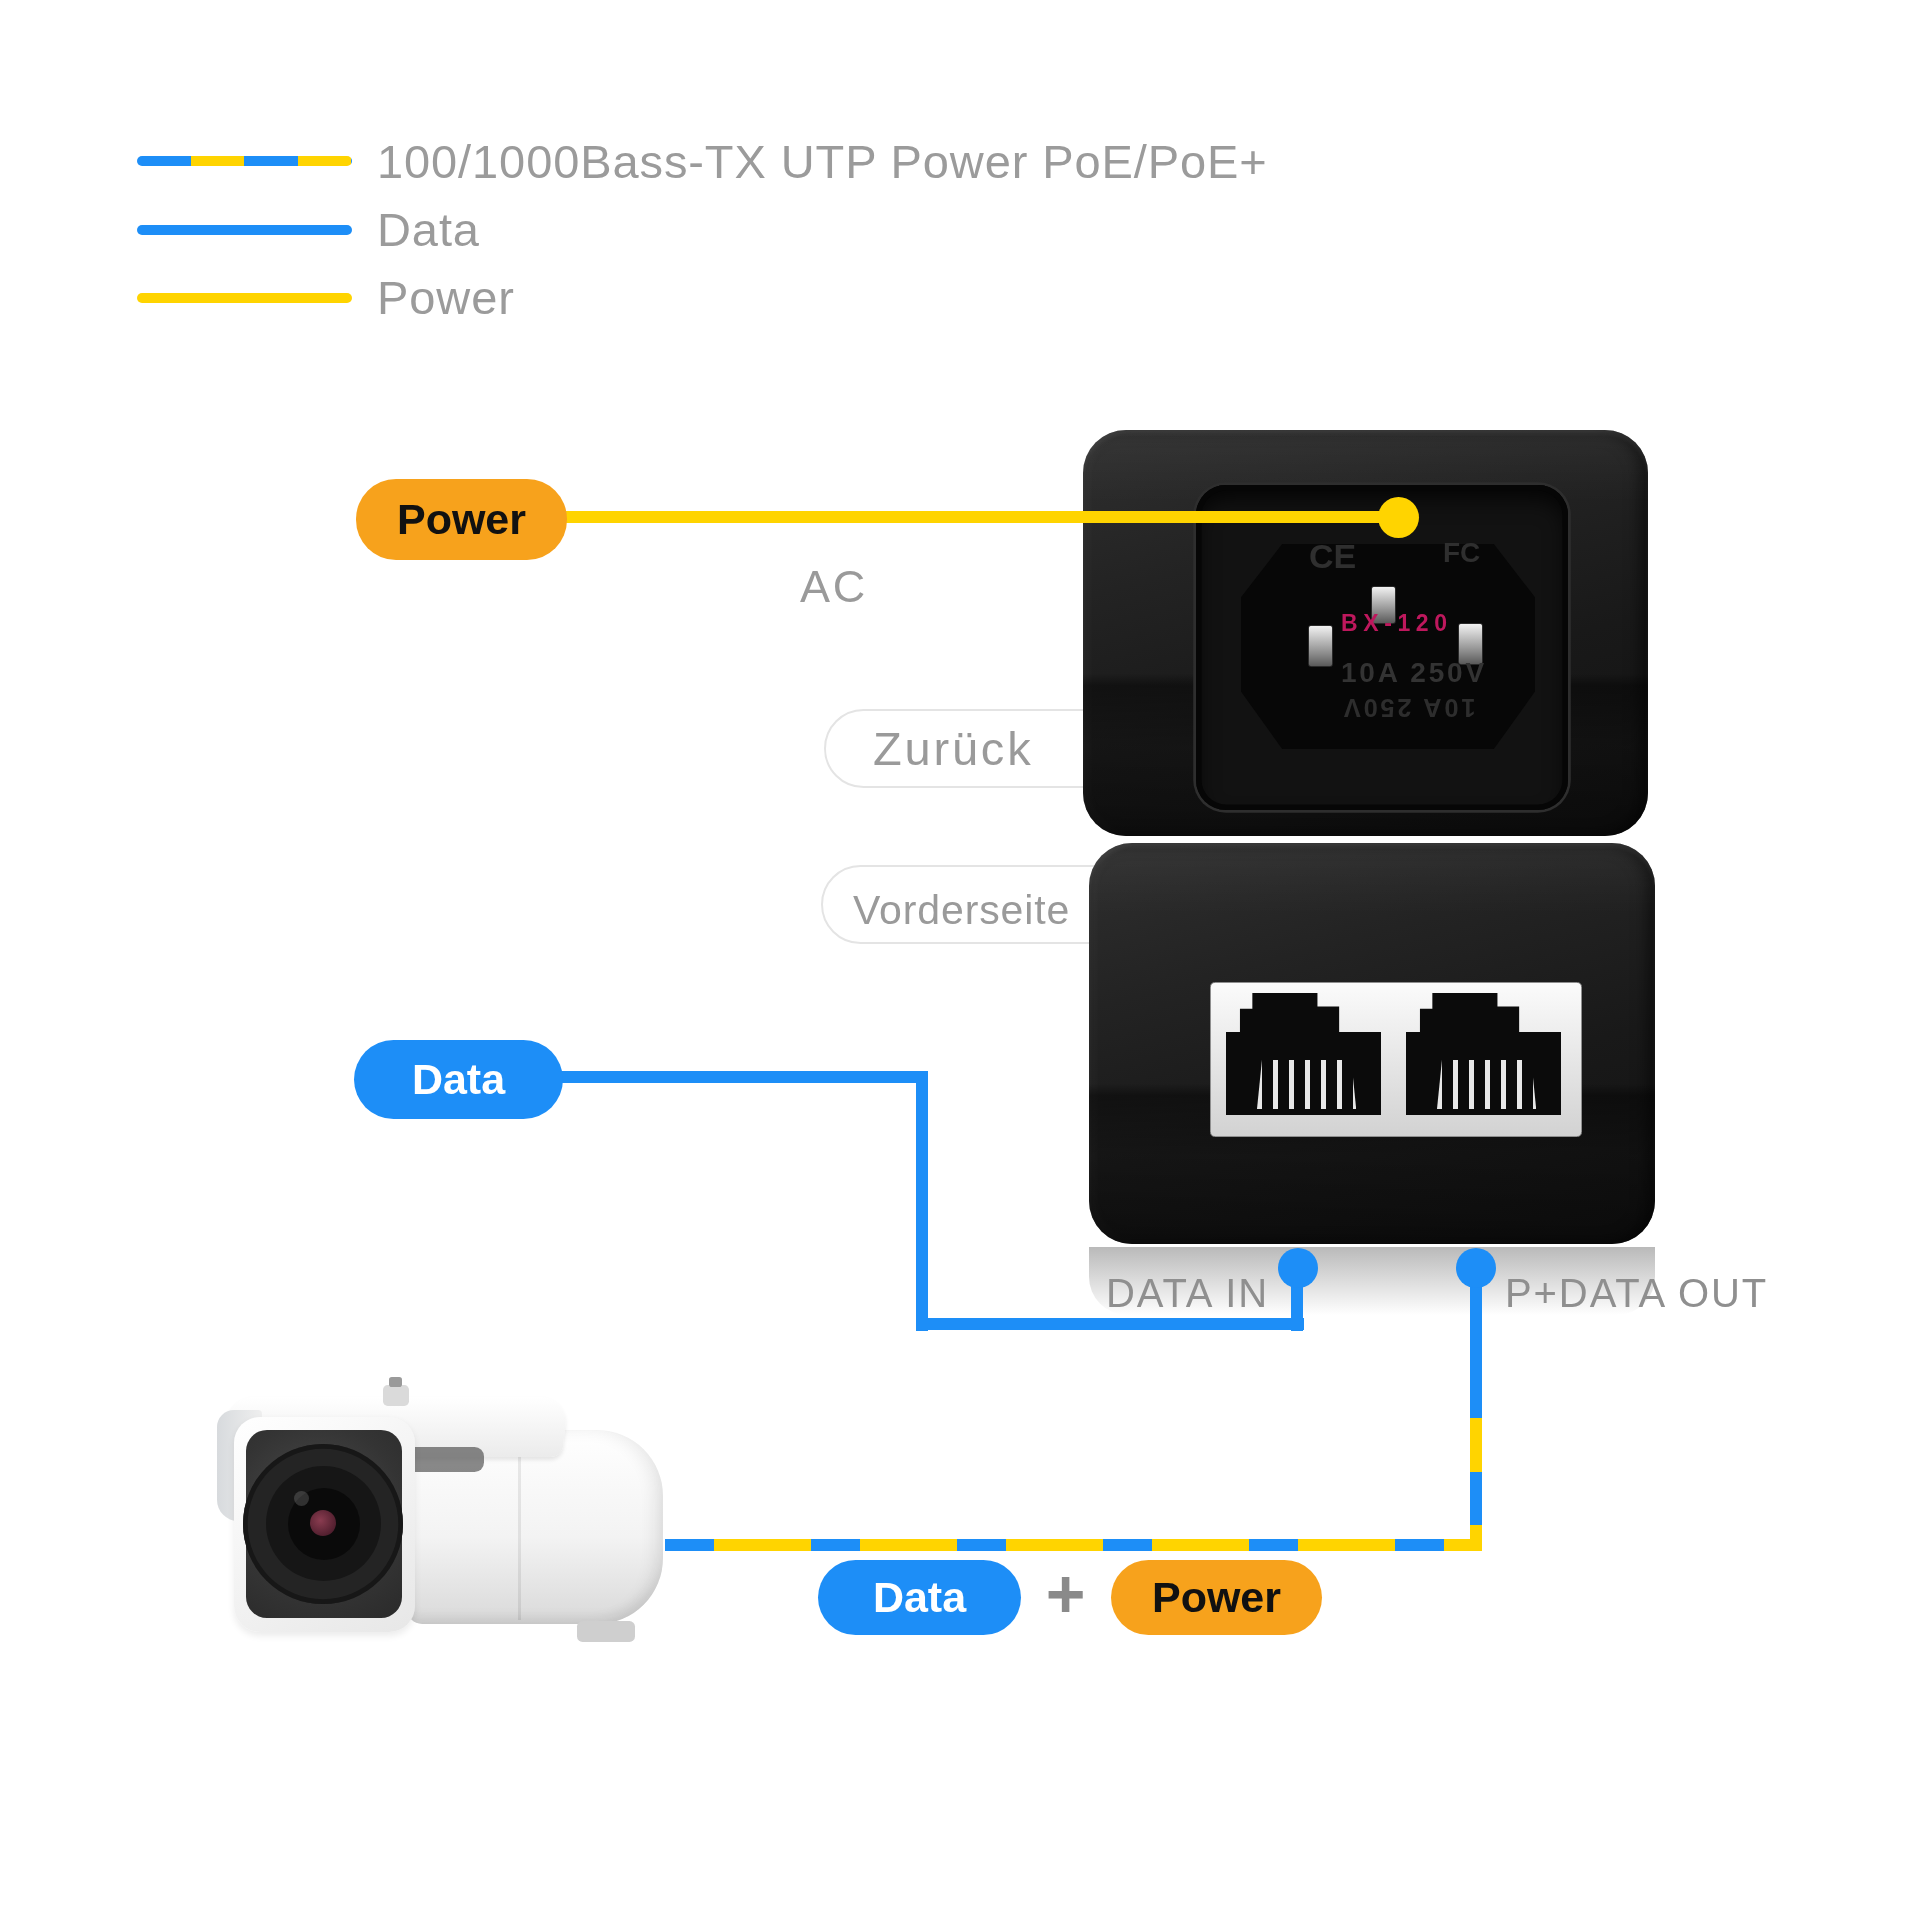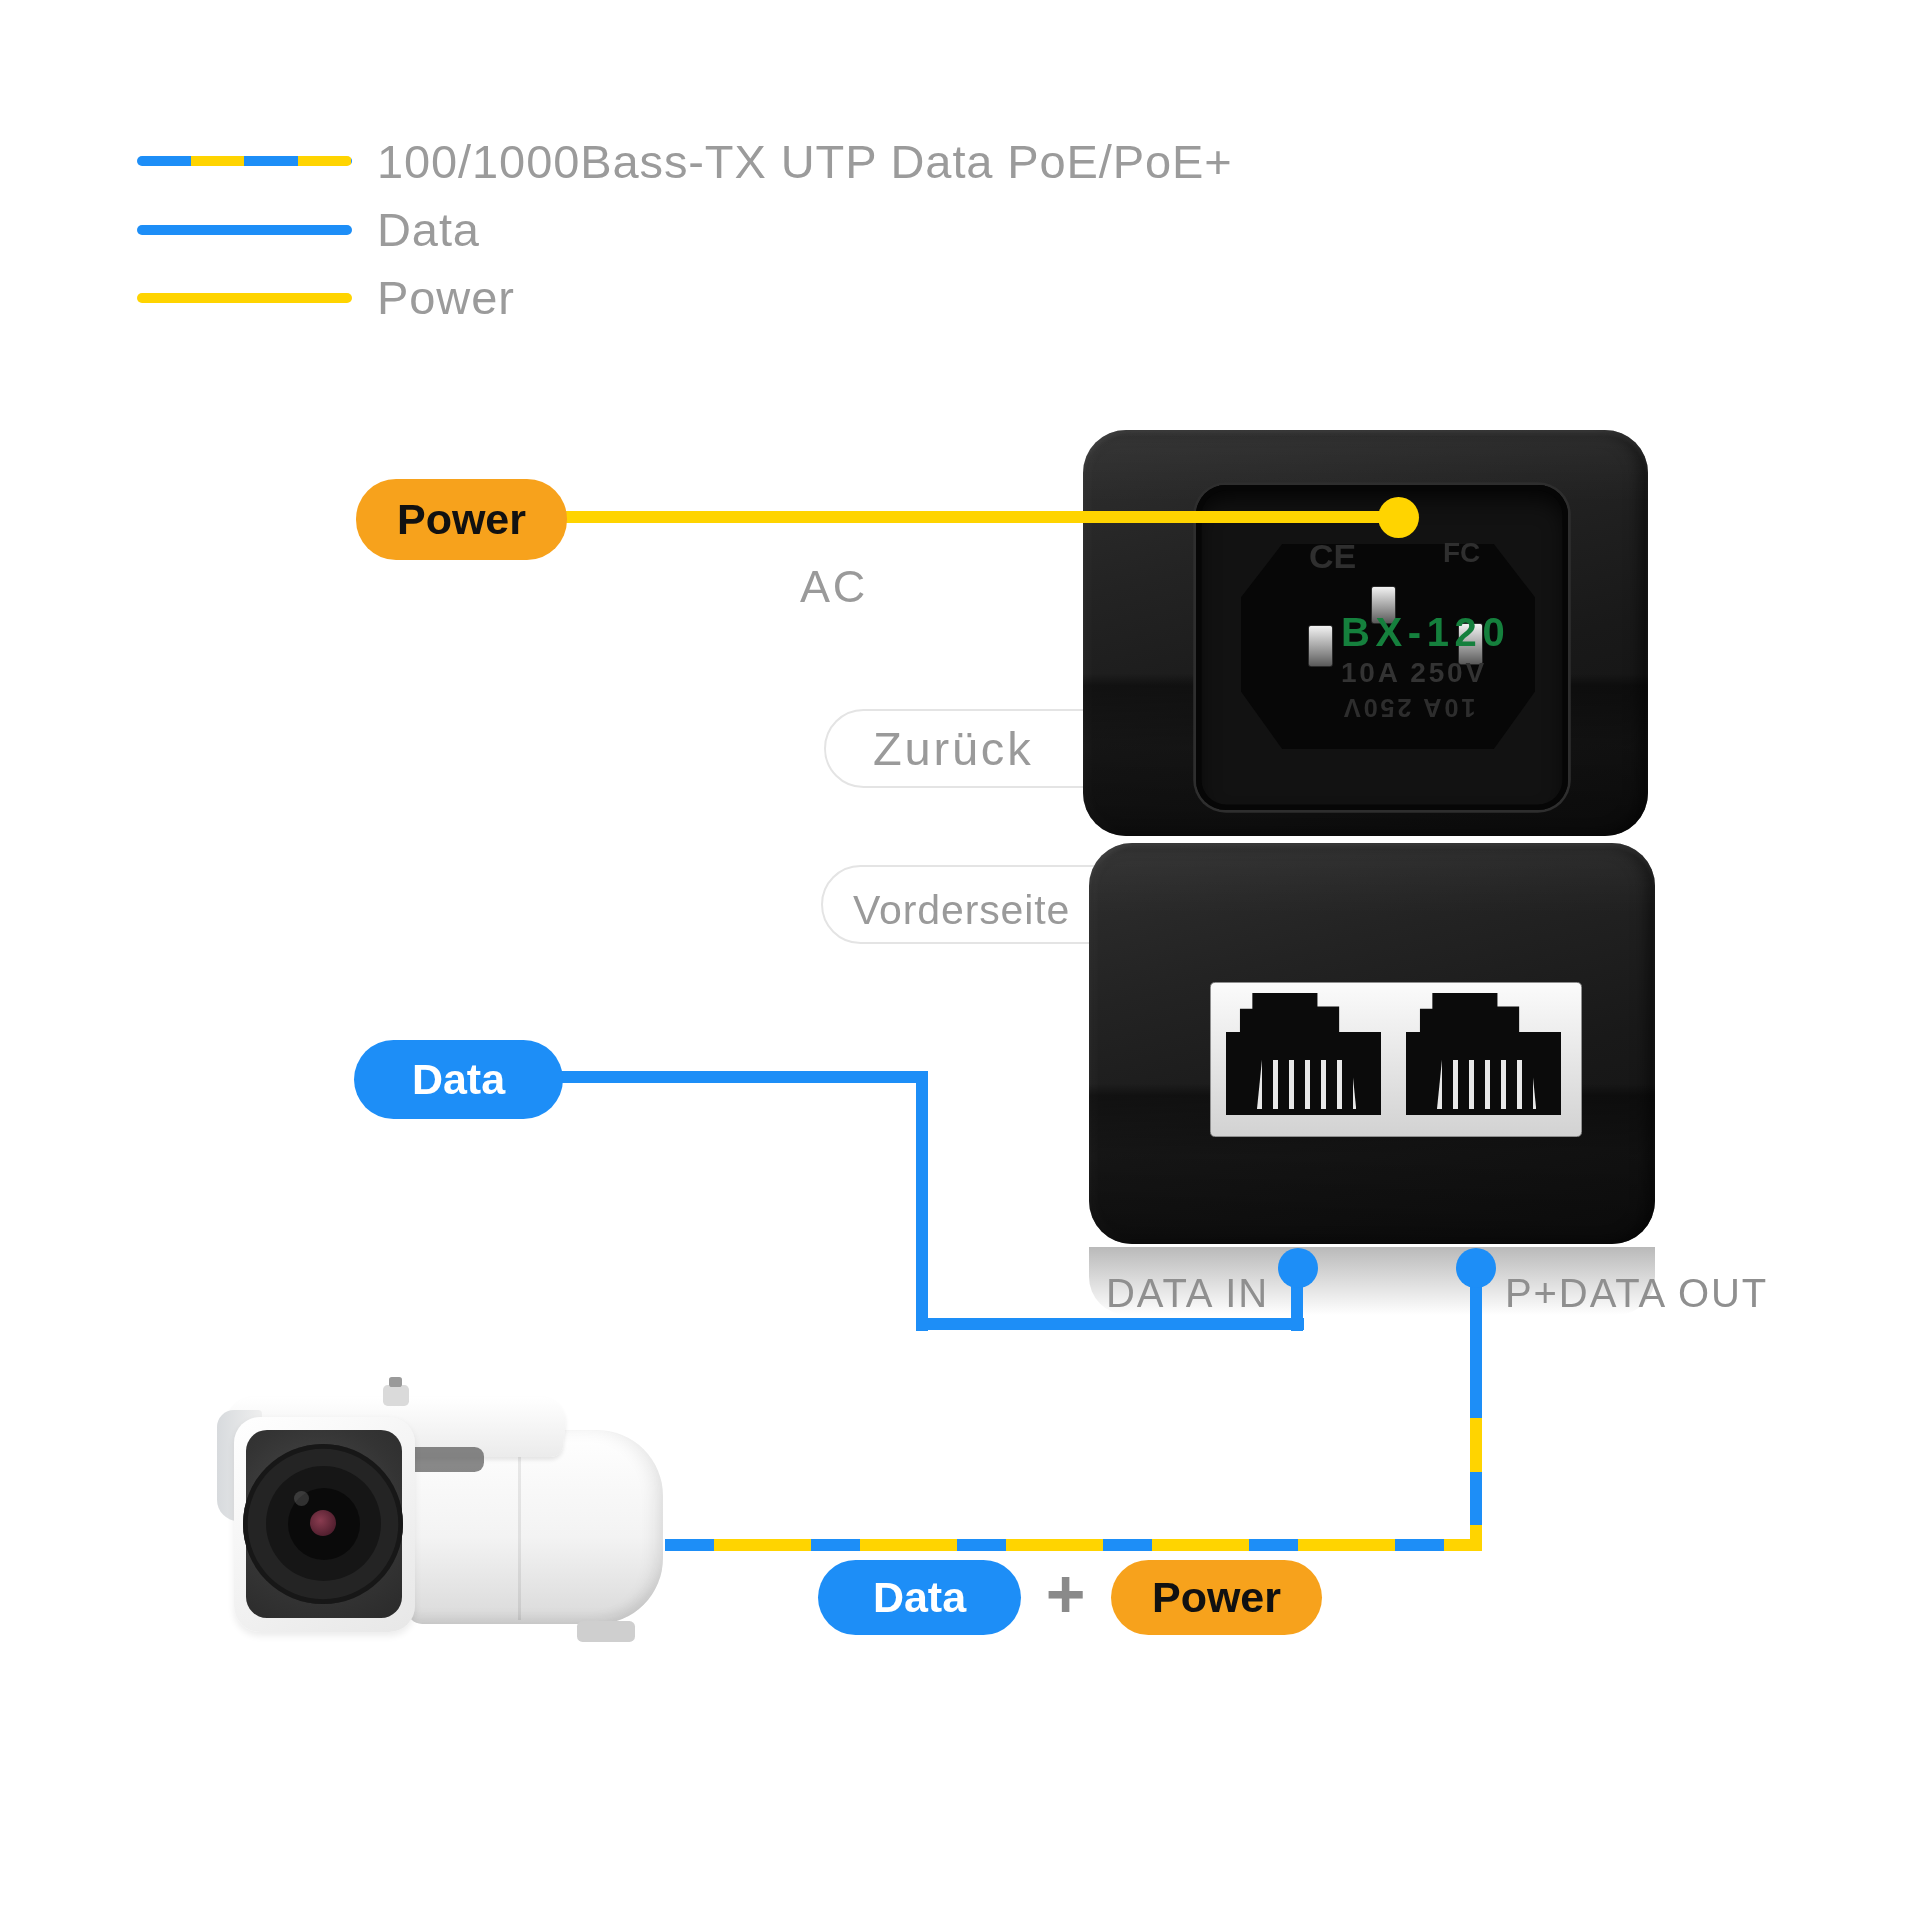--- a/index.html
+++ b/index.html
@@ -99,21 +99,21 @@
 
   .plus{color:#8a8a8a;font-weight:bold;font-size:68px;z-index:6;}
 </style>
 </head>
 <body>
 
 <div class="stage">
 
   <div class="abs" style="left:0;top:0;">
     <div class="abs legend-line line-dashed" style="left:137px;top:156px;width:215px;"></div>
-    <div class="abs legend-text" style="left:377px;top:134px;">100/1000Bass-TX UTP Data PoE/PoE+</div>
+    <div class="abs legend-text" style="left:377px;top:134px;">100/1000Bass-TX UTP Power PoE/PoE+</div>
 
     <div class="abs legend-line line-blue" style="left:137px;top:225px;width:215px;"></div>
     <div class="abs legend-text" style="left:377px;top:202px;">Data</div>
 
     <div class="abs legend-line line-yellow" style="left:137px;top:293px;width:215px;"></div>
     <div class="abs legend-text" style="left:377px;top:270px;">Power</div>
   </div>
 
   <div class="abs pill" style="left:824px;top:709px;width:524px;height:75px;">
     <span style="padding-left:47px;font-size:47px;letter-spacing:2.8px;">Zurück</span>
@@ -123,21 +123,21 @@
   </div>
 
   <div class="abs unit" style="left:1083px;top:430px;width:565px;height:406px;"></div>
   <div class="abs inlet-panel" style="left:1196px;top:485px;width:372px;height:325px;"></div>
   <div class="abs inlet-socket" style="left:1241px;top:544px;width:294px;height:205px;"></div>
   <div class="abs inlet-text" style="left:1309px;top:537px;font-size:34px;color:#2f2f2f;">CE</div>
   <div class="abs inlet-text" style="left:1443px;top:537px;font-size:28px;color:#2f2f2f;">FC</div>
   <div class="abs pin" style="left:1371px;top:586px;width:22.6px;height:36px;"></div>
   <div class="abs pin" style="left:1308px;top:625px;width:22.6px;height:40px;"></div>
   <div class="abs pin" style="left:1458px;top:623px;width:22.6px;height:40px;"></div>
-  <div class="abs inlet-text" style="left:1341px;top:610px;font-size:40px;letter-spacing:5.6px;color:#15803d;">BX-120</div>
+  <div class="abs inlet-text" style="left:1341px;top:610px;font-size:23px;letter-spacing:5.6px;color:#be185d;">BX-120</div>
   <div class="abs inlet-text" style="left:1341px;top:657px;font-size:28px;letter-spacing:2.8px;color:#333333;">10A 250V</div>
   <div class="abs inlet-text mirrored" style="left:1341px;top:693px;font-size:25.4px;letter-spacing:2.8px;color:#2d2d2d;">10A 250V</div>
 
   <div class="abs unit" style="left:1089px;top:843px;width:566px;height:401px;"></div>
   <div class="abs rj-plate" style="left:1210px;top:982px;width:370px;height:153px;"></div>
   <div class="abs rj-port" style="left:1226px;top:993px;width:155px;height:122px;">
     <div class="rj-pins"></div>
   </div>
   <div class="abs rj-port" style="left:1406px;top:993px;width:155px;height:122px;">
     <div class="rj-pins"></div>

